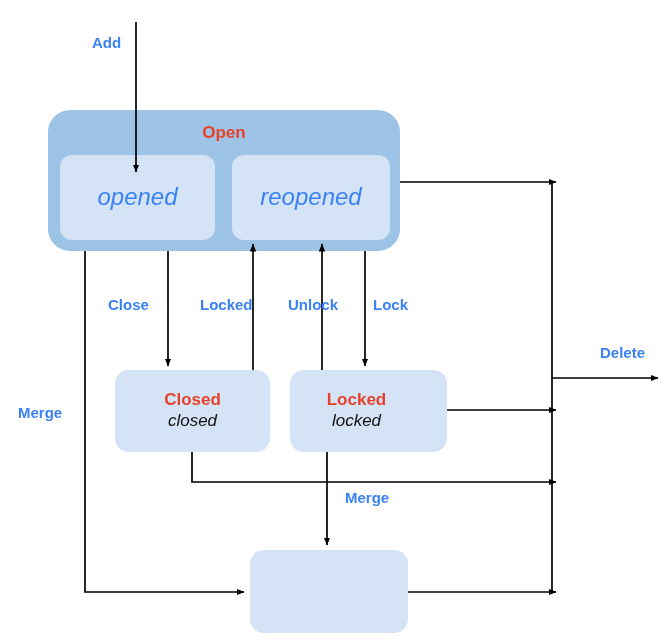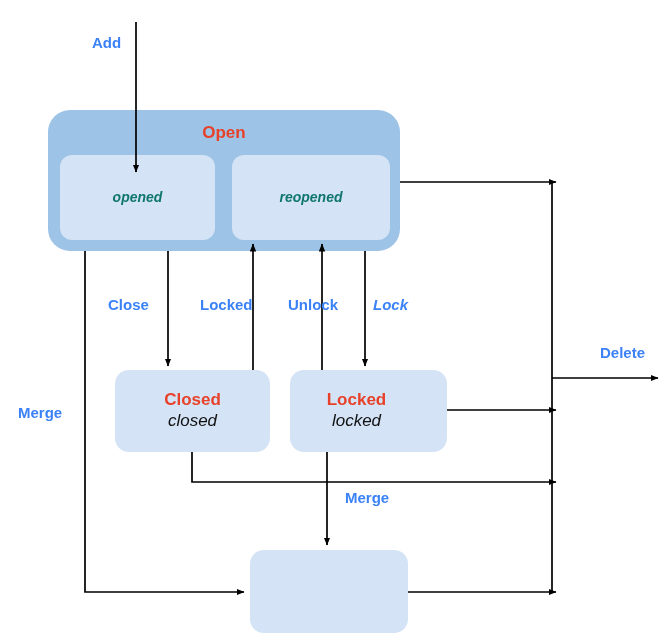--- a/index.html
+++ b/index.html
@@ -34,25 +34,24 @@
     font-size: 17px;
     line-height: 21px;
   }
   .state-event {
     color: #111111;
     font-style: italic;
     font-size: 17px;
     line-height: 21px;
   }
   .inner-event {
-    color: #0f766e;
+    color: #3b82f6;
     font-style: italic;
-    font-size: 14px;
+    font-size: 24px;
     line-height: 22px;
-    font-weight: bold;
   }
   .edge-label {
     position: absolute;
     color: #3b82f6;
     font-weight: bold;
     font-size: 15px;
     line-height: 18px;
     white-space: nowrap;
     pointer-events: none;
   }
@@ -140,21 +139,21 @@
 
 
   <div class="edge-label" style="left:92px; top:34px;">Add</div>
 
   <div class="edge-label" style="left:108px; top:296px;">Close</div>
 
   <div class="edge-label" style="left:200px; top:296px;">Locked</div>
 
   <div class="edge-label" style="left:288px; top:296px;">Unlock</div>
 
-  <div class="edge-label" style="left:373px; top:296px;font-style:italic;">Lock</div>
+  <div class="edge-label" style="left:373px; top:296px;">Lock</div>
 
   <div class="edge-label" style="left:18px; top:404px;">Merge</div>
 
   <div class="edge-label" style="left:345px; top:489px;">Merge</div>
 
   <div class="edge-label" style="left:600px; top:344px;">Delete</div>
 
 </div>
 
 </body></html>

